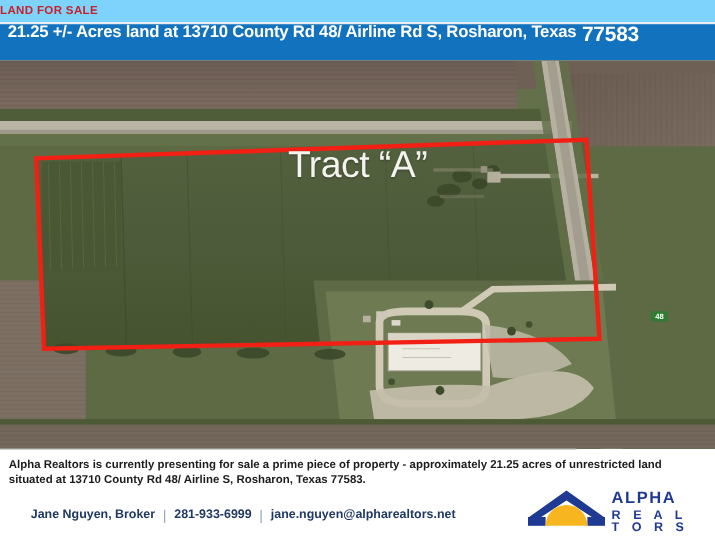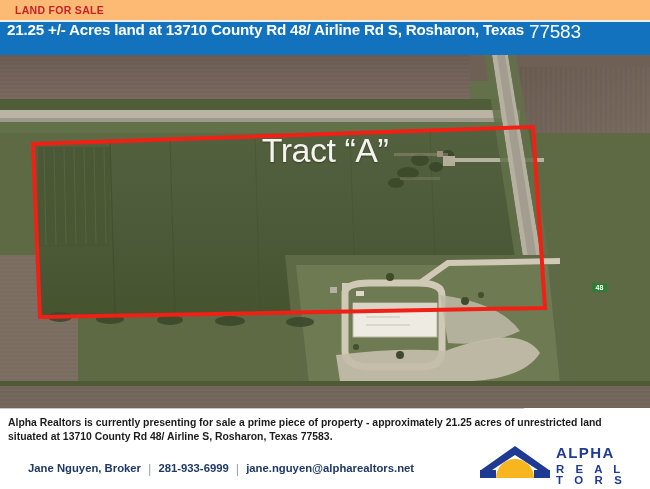--- a/index.html
+++ b/index.html
@@ -17,23 +17,23 @@
     overflow: hidden;
     background: #ffffff;
   }
 
   
   .eyebrow {
     position: absolute;
     left: 0; top: 0;
     width: 650px;
     height: 20px;
-    background: #fdba74;
+    background: #7dd3fc;
     box-sizing: border-box;
-    padding-left: 15px;
+    padding-left: 0;
     display: flex;
     align-items: center;
   }
   .eyebrow-text {
     color: #c7222a;
     font-size: 10.5px;
     font-weight: bold;
     letter-spacing: 0.3px;
     line-height: 1;
   }
@@ -61,21 +61,21 @@
   .titlebar-main {
     color: #ffffff;
     font-size: 15.2px;
     font-weight: bold;
     letter-spacing: -0.2px;
     line-height: 1;
   }
   .titlebar-zip {
     color: #ffffff;
     font-size: 19px;
-    font-weight: normal;
+    font-weight: bold;
     letter-spacing: -0.2px;
     line-height: 1;
     margin-left: 5px;
   }
 
   
   .aerial {
     position: absolute;
     left: 0; top: 55px;
     width: 650px;

